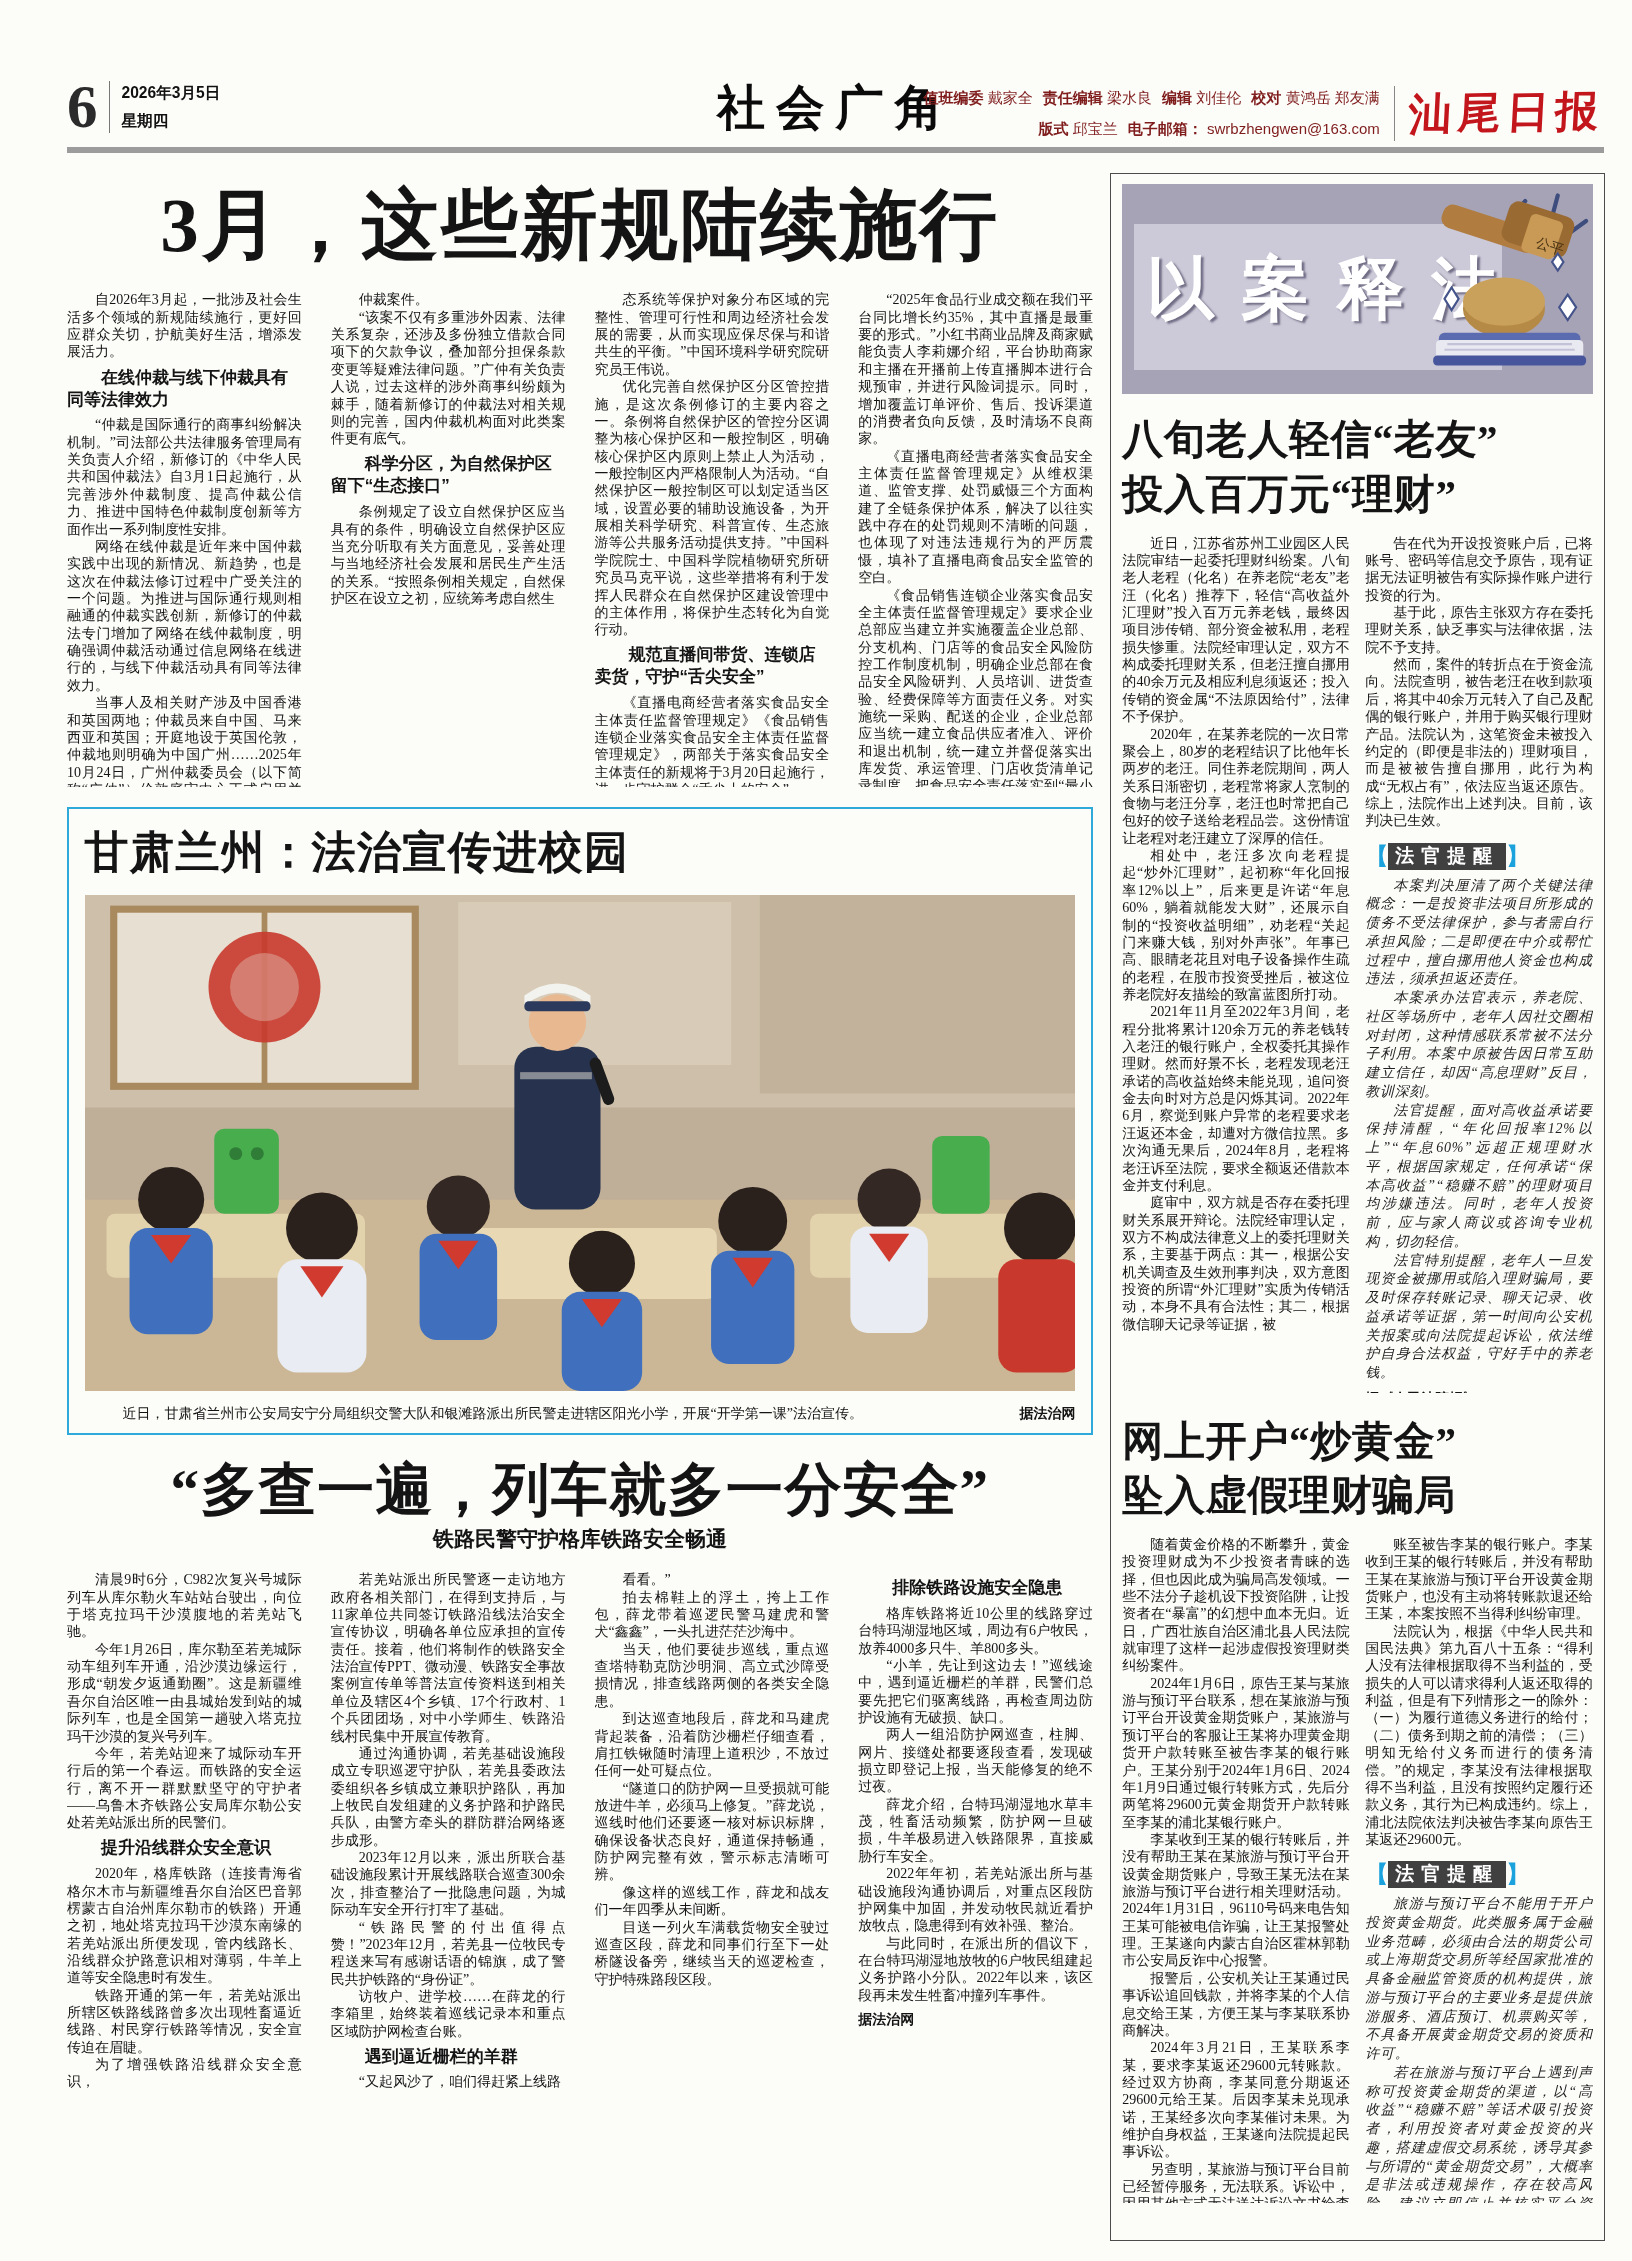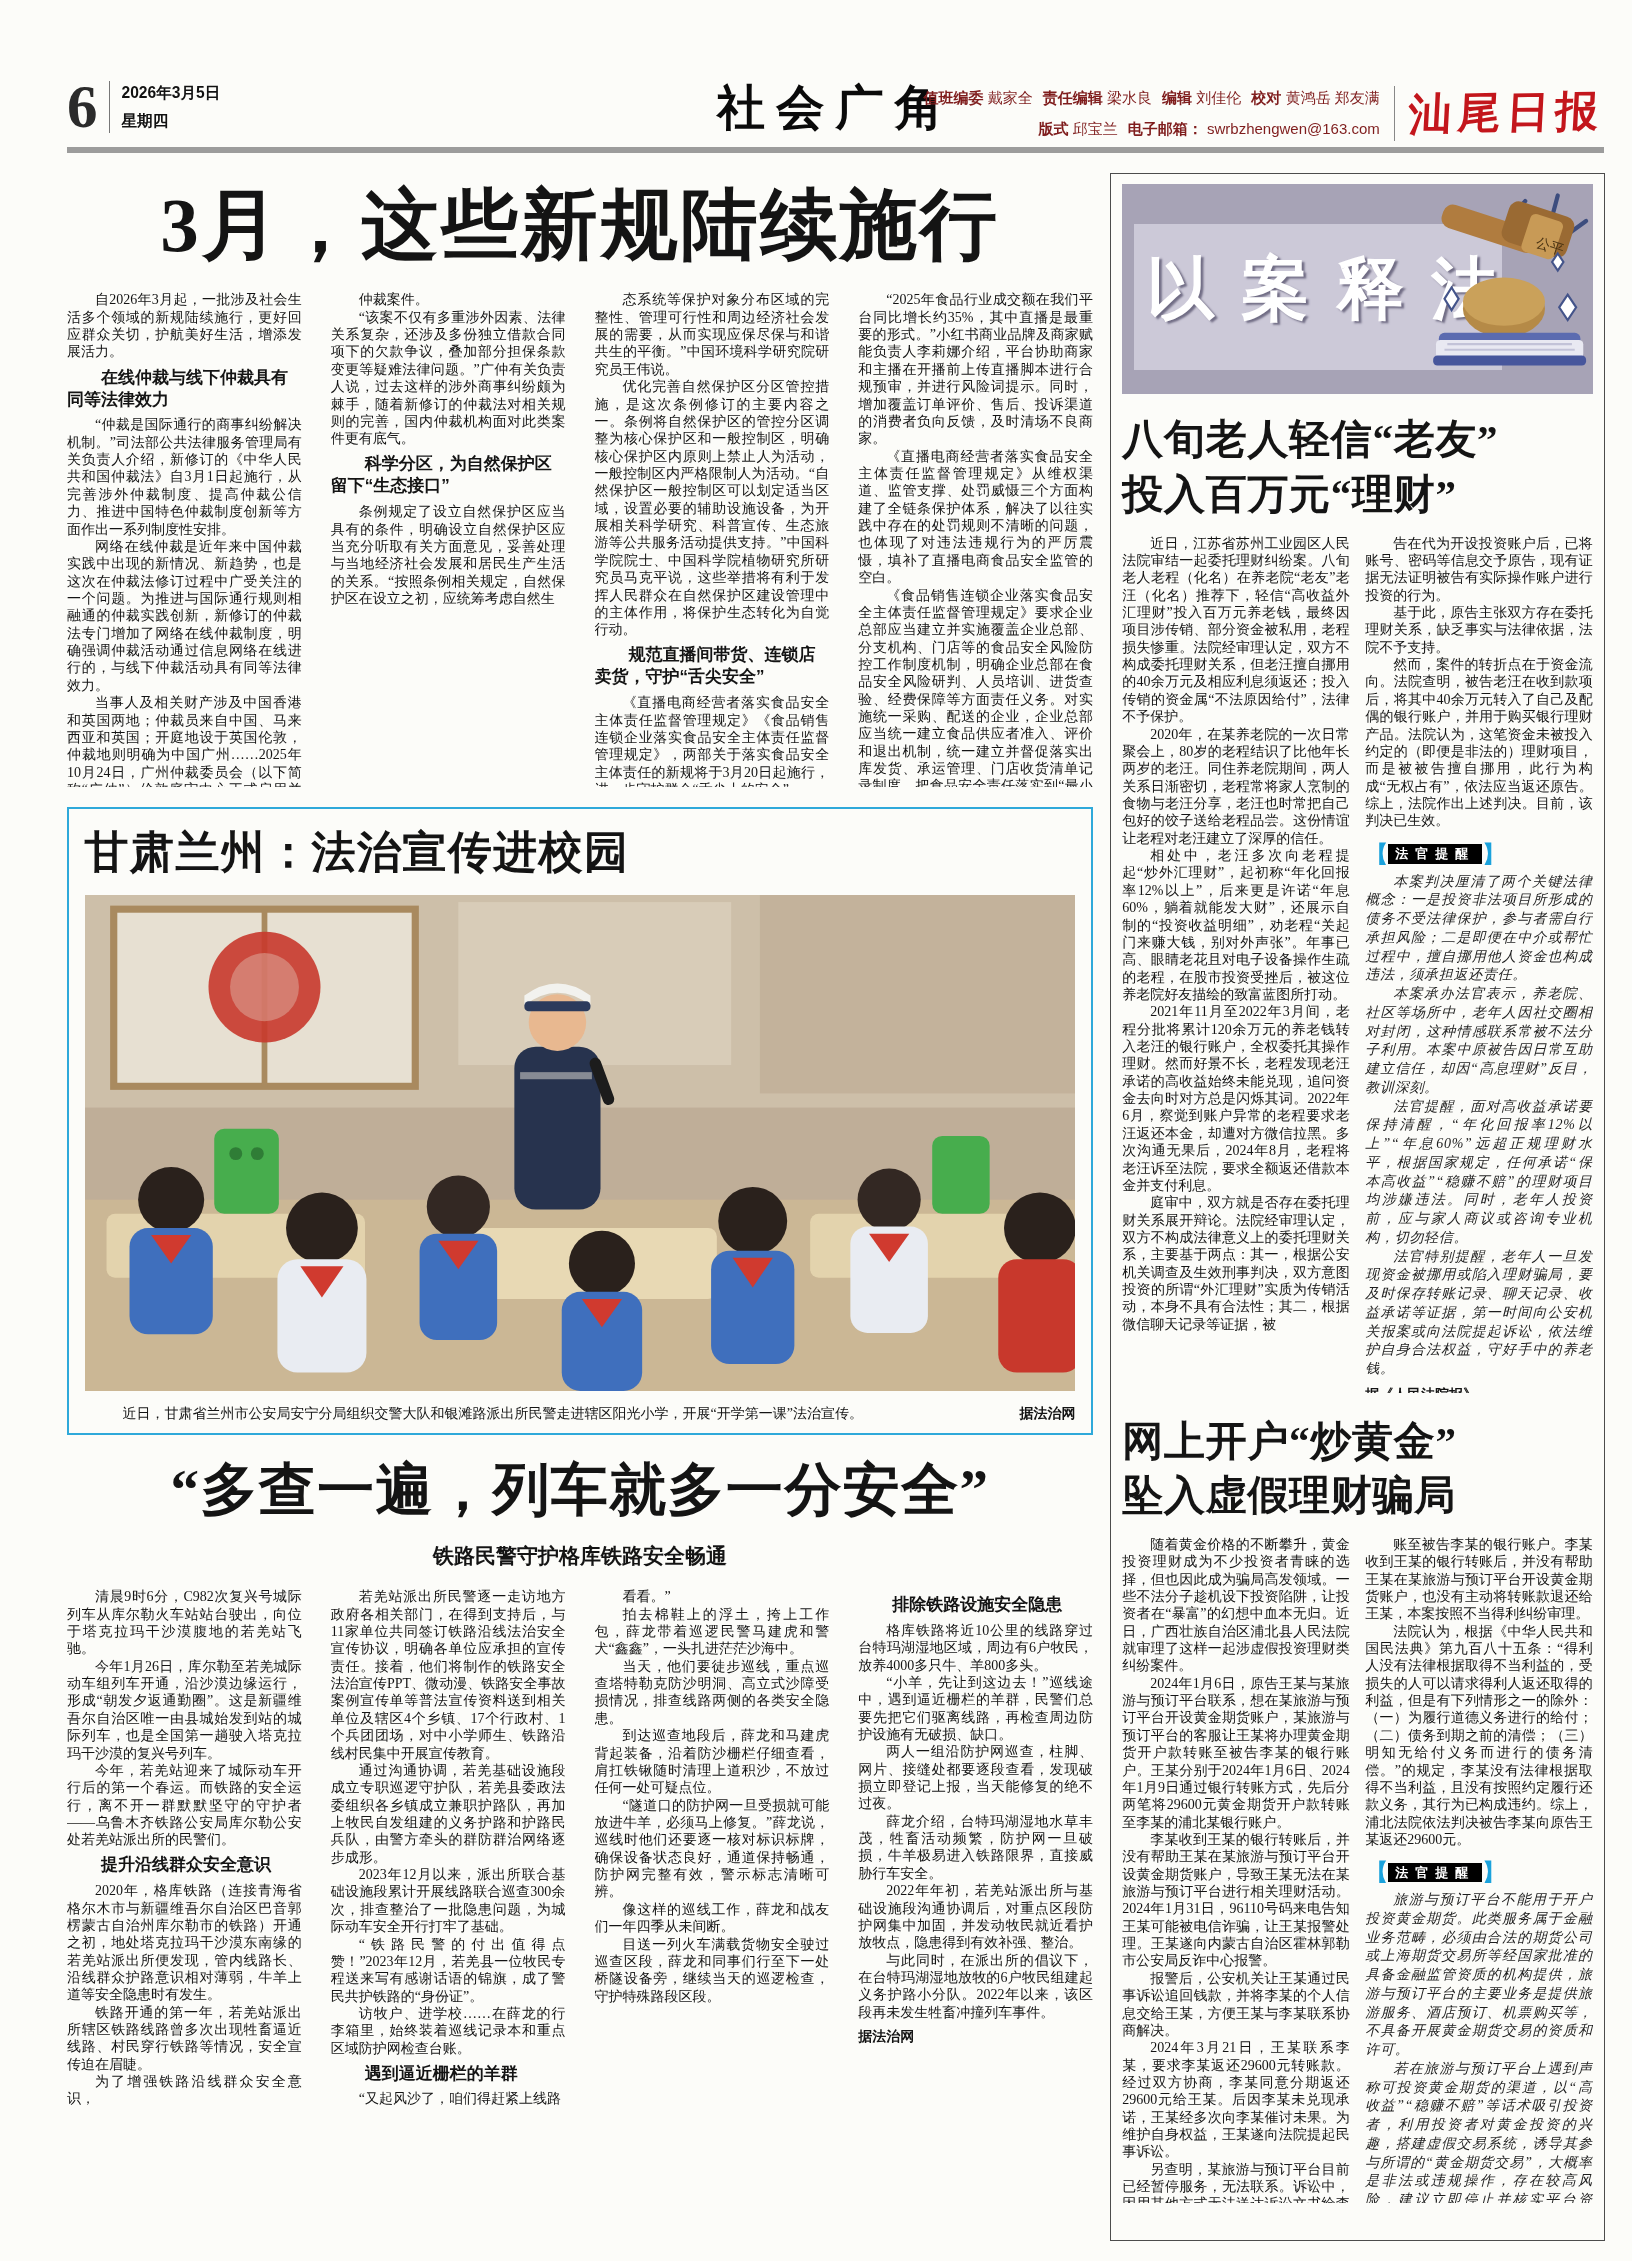--- a/index.html
+++ b/index.html
@@ -26,38 +26,38 @@
              padding:10px 11.3px;box-sizing:border-box;background:#fcfcf9;}
   
   .para{font-size:14px;line-height:1.24;text-align:justify;text-indent:2em;margin:0;}
   .subhead{font-family:"Liberation Sans","DejaVu Sans",sans-serif;font-weight:900;font-size:17px;
            line-height:1.3;text-indent:2em;margin:5.7px 0;}
   .kai{font-style:italic;letter-spacing:0.7px;line-height:1.34;color:#1e1e1e;}
   .attrib{text-align:left;font-family:"Liberation Sans","DejaVu Sans",sans-serif;font-weight:bold;
           font-size:14px;margin-top:7px;}
   .reminder-tag{margin:12.8px 0 7px;display:flex;align-items:center;font-family:"Liberation Sans","DejaVu Sans",sans-serif;}
   .rt-br{color:#1ba2dc;font-weight:900;font-size:23px;line-height:1;}
-  .rt-box{background:#000000;color:#fff;font-weight:900;font-size:13px;padding:2.1px 7px;letter-spacing:7px;line-height:1.2;}
+  .rt-box{background:#404040;color:#fff;font-weight:900;font-size:19px;padding:2.1px 7px;letter-spacing:7px;line-height:1.2;}
   
   .main-headline{font-size:77px;font-weight:900;text-align:center;letter-spacing:2.8px;margin:10px 0 0;line-height:1.2;}
   .cols4{display:flex;gap:29px;margin-top:20px;}
   .cols4 .col{flex:1;overflow:hidden;}
   .main-cols{height:496px;}
   
   .campus-box{margin-top:20px;border:2.8px solid #2fa9da;padding:11.3px 15.6px 10px;box-sizing:border-box;}
   .campus-head{font-family:"Liberation Sans","DejaVu Sans",sans-serif;font-size:44px;font-weight:900;margin:2.8px 0 12.8px;letter-spacing:1.4px;}
   .photo-wrap{width:100%;height:496px;overflow:hidden;background:#b8a894;}
   .photo-wrap svg{display:block;width:100%;height:100%;}
   .caption-row{display:flex;align-items:flex-end;margin-top:14px;font-size:14px;}
   .caption-text{flex:1;padding:0 21px 0 38px;text-align:justify;}
   .caption-src{font-family:"Liberation Sans","DejaVu Sans",sans-serif;font-weight:bold;white-space:nowrap;}
   
   .rail{margin-top:18.4px;}
   .rail-headline{font-size:57px;font-weight:900;text-align:center;letter-spacing:1.4px;margin:4.3px 0 0;line-height:1.25;}
-  .rail-sub{font-family:Liberation Mono, monospace;font-size:21px;font-weight:900;text-align:center;margin-top:17px;}
+  .rail-sub{font-family:Liberation Mono, monospace;font-size:21px;font-weight:900;text-align:center;margin-top:0;}
   .rail-cols{height:567px;margin-top:18.4px;}
   
   .banner{position:relative;height:210px;background:#a7a3b6;overflow:hidden;}
   .banner-inner{position:absolute;left:11.3px;top:40px;right:91px;bottom:24px;background:#ccc9d8;}
   .banner-title{position:absolute;left:24px;top:50%;transform:translateY(-50%);
       font-size:68px;font-weight:900;color:#fff;letter-spacing:27px;white-space:nowrap;
       text-shadow:2.8px 2.8px 2.1px #716d85;}
   .gavel{position:absolute;right:-2.8px;top:4.3px;}
   .case-headline{font-size:41px;font-weight:900;line-height:1.32;letter-spacing:0.7px;margin-top:18.4px;}
   .cols2{display:flex;gap:15.6px;margin-top:14px;}

